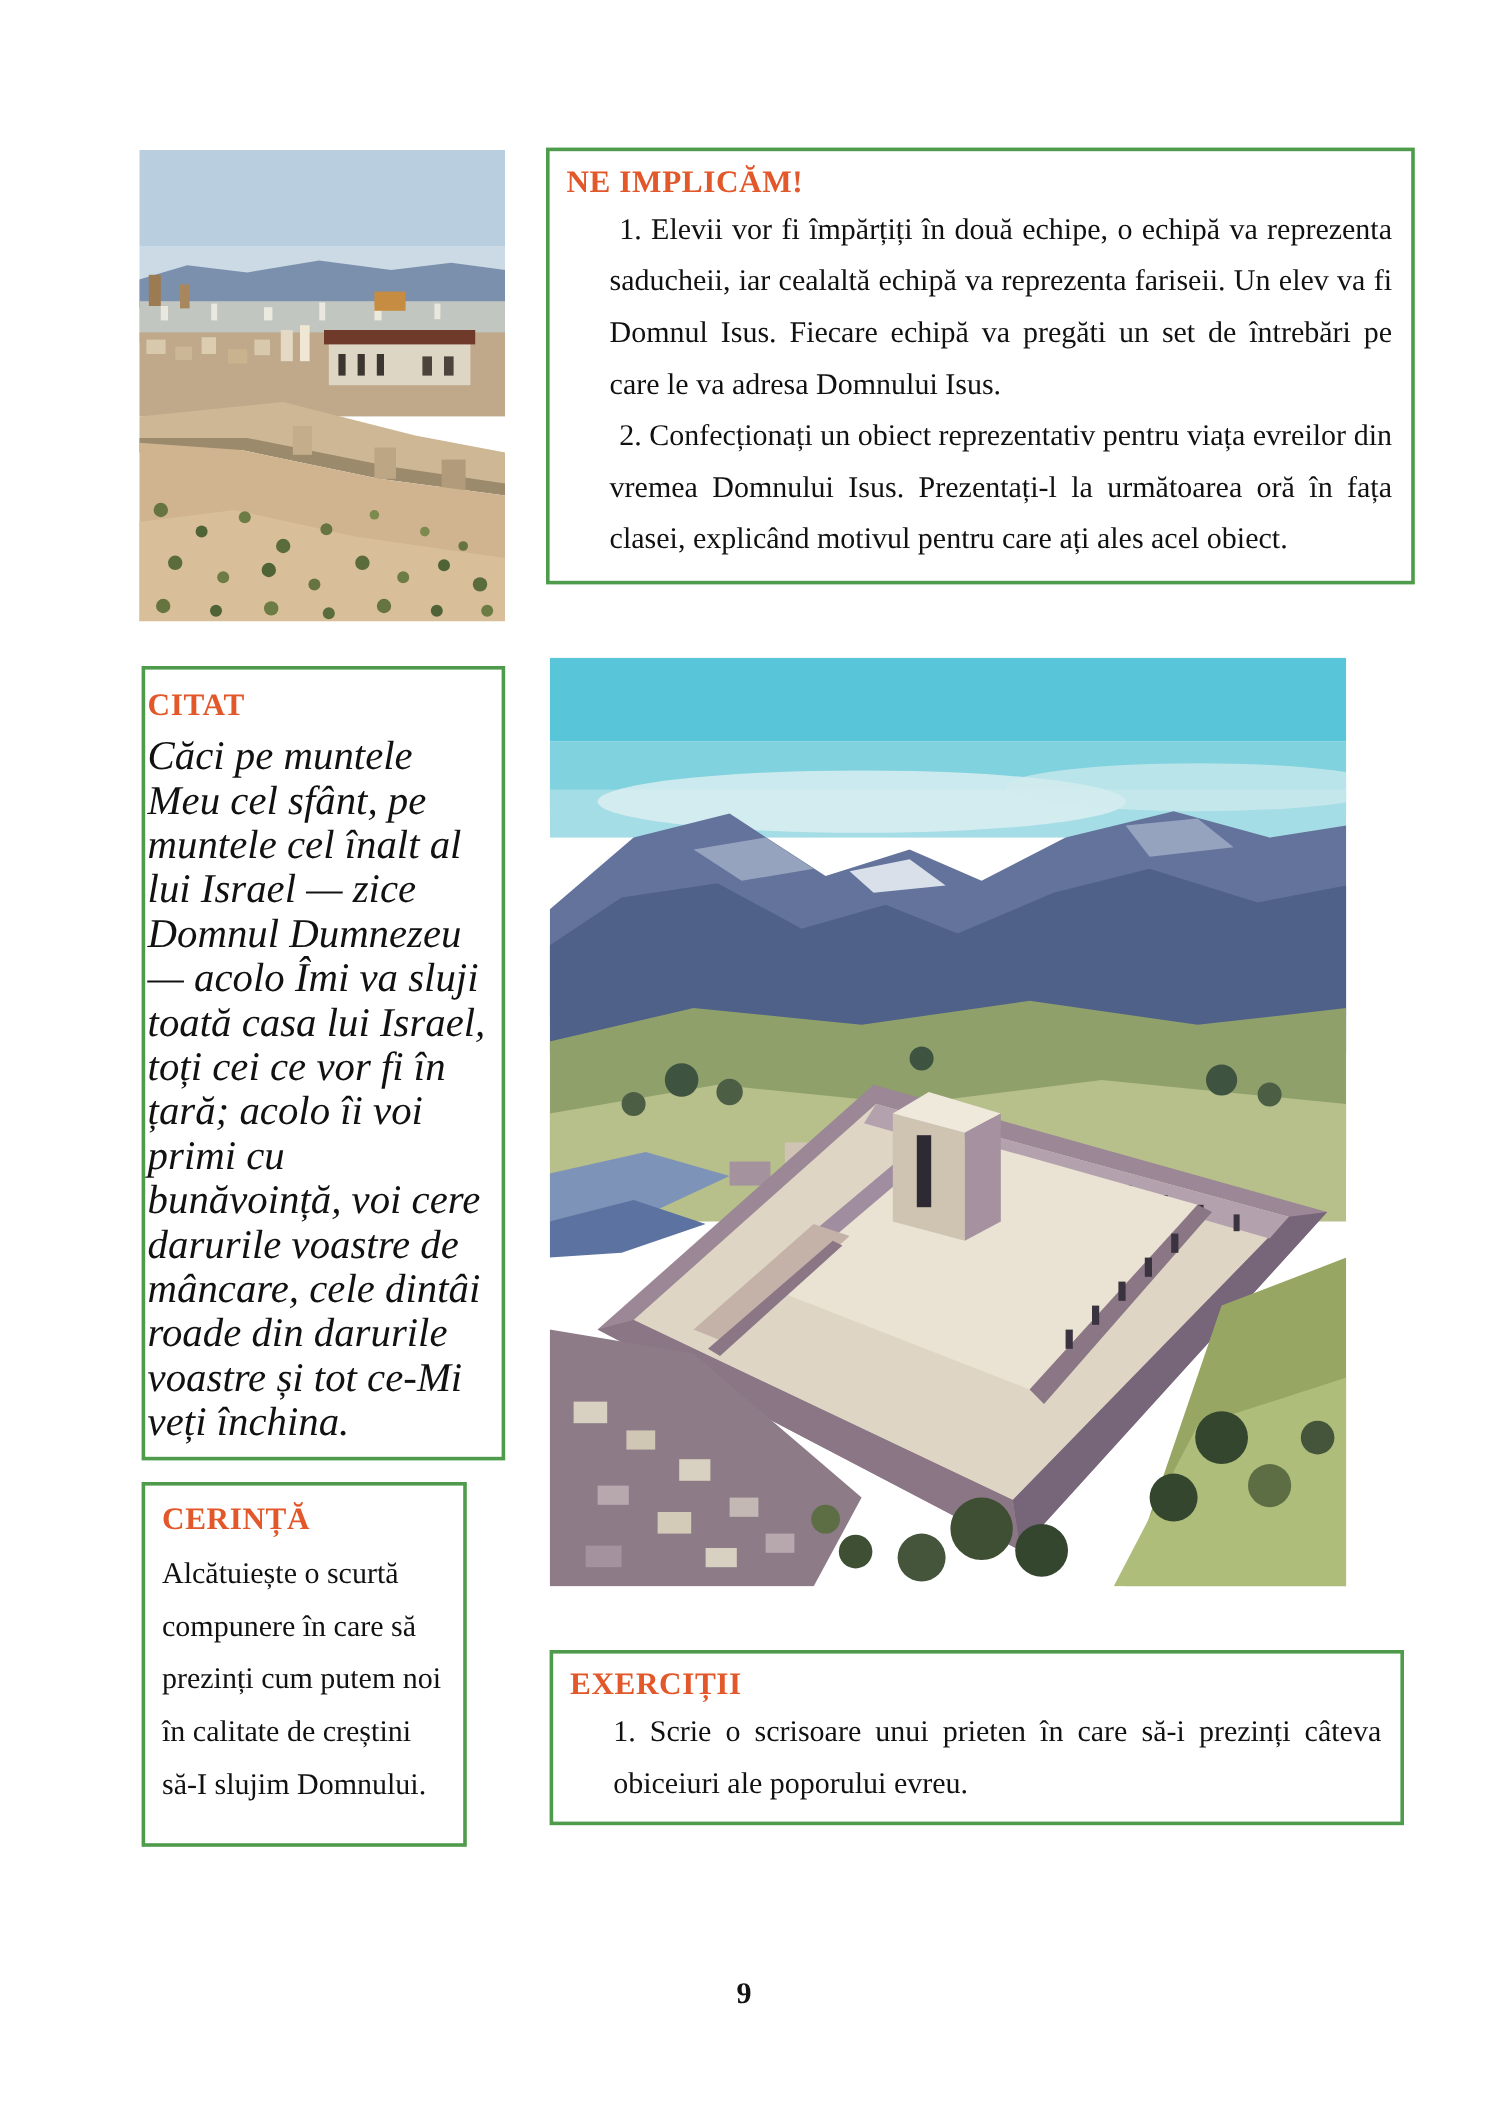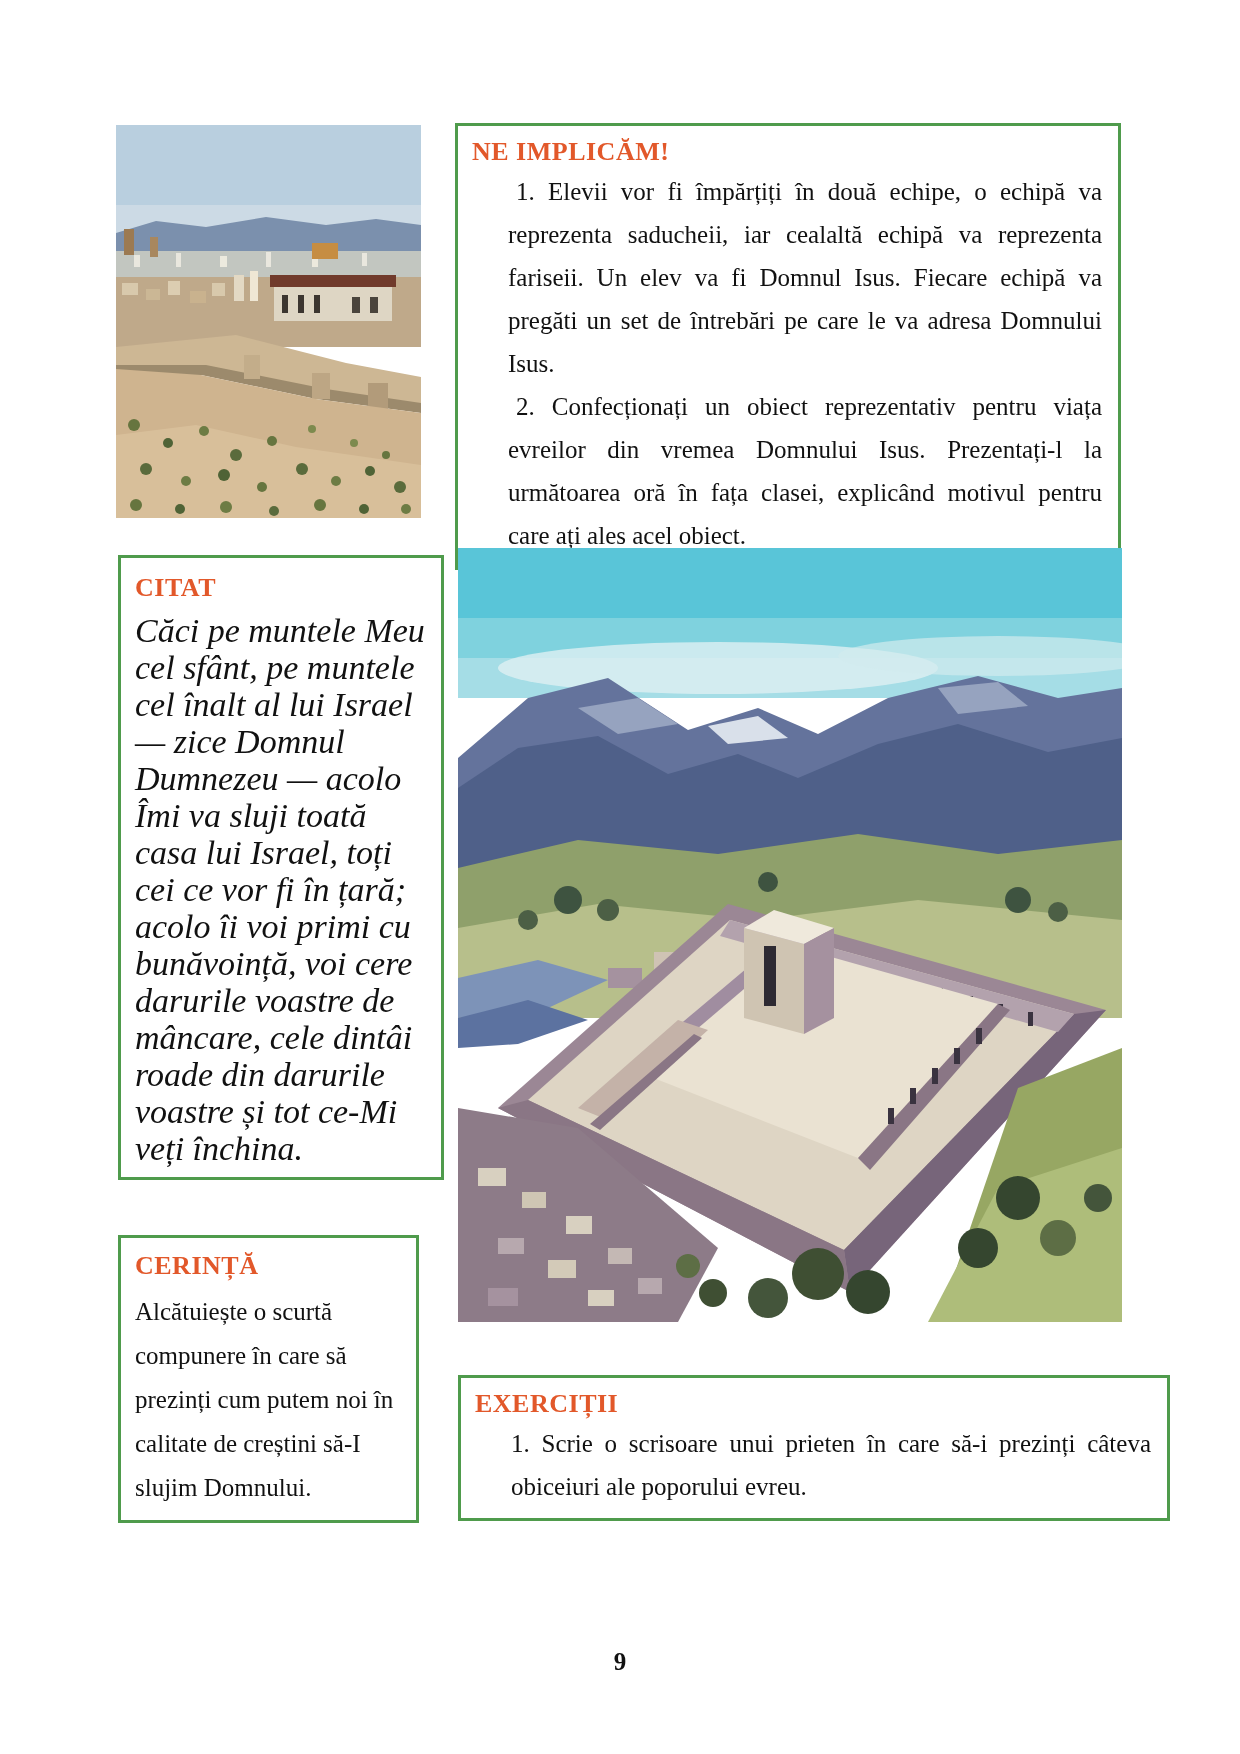--- a/index.html
+++ b/index.html
@@ -28,23 +28,23 @@
   .body-just p {
     font-size: 25px;
     line-height: 43px;
     text-align: justify;
     text-indent: 8px;
     margin-left: 36px;
   }
   .photo-frame { position: absolute; overflow: hidden; }
   .photo-frame svg { display: block; }
 
-  .implicam { left: 455px; top: 123px; width: 666px; min-height: 364px; padding: 8px 16px 10px 14px; }
-  .citat    { left: 118px; top: 555px; width: 326px; min-height: 615px; padding: 12px 12px 10px 14px; }
-  .cerinta  { left: 118px; top: 1235px; width: 301px; min-height: 287px; padding: 10px 12px 10px 14px; }
+  .implicam { left: 455px; top: 123px; width: 724px; min-height: 364px; padding: 8px 16px 10px 14px; }
+  .citat    { left: 118px; top: 555px; width: 303px; min-height: 615px; padding: 12px 12px 10px 2px; }
+  .cerinta  { left: 118px; top: 1235px; width: 271px; min-height: 287px; padding: 10px 12px 26px 14px; }
   .exercitii{ left: 458px; top: 1375px; width: 712px; min-height: 146px; padding: 8px 16px 10px 14px; }
 
   .citat-quote {
     font-style: italic;
     font-size: 34px;
     line-height: 37px;
     margin-top: 6px;
   }
   .citat-ref {
     font-size: 25px;

